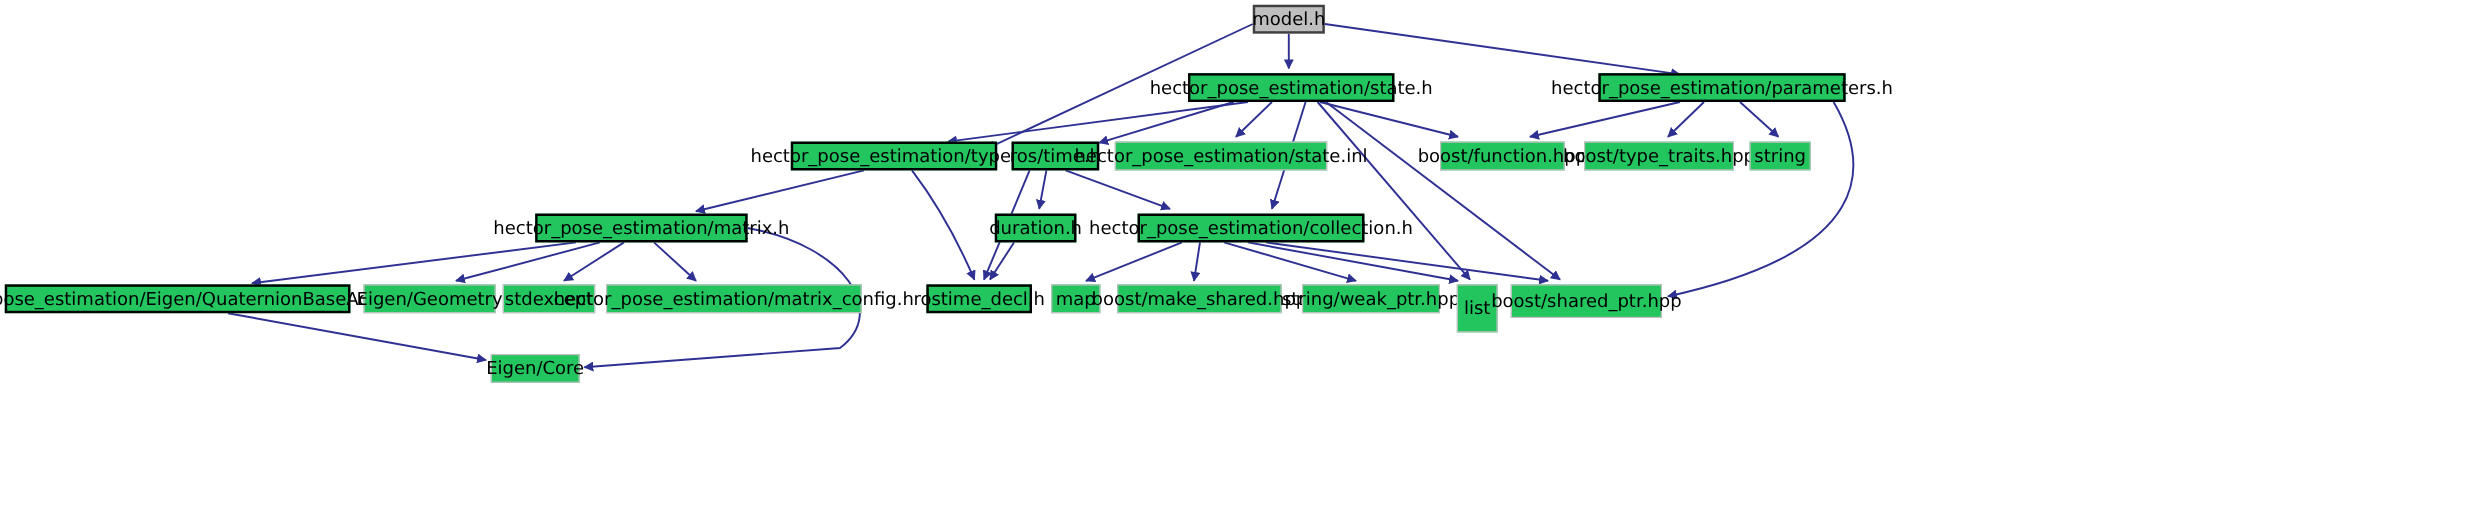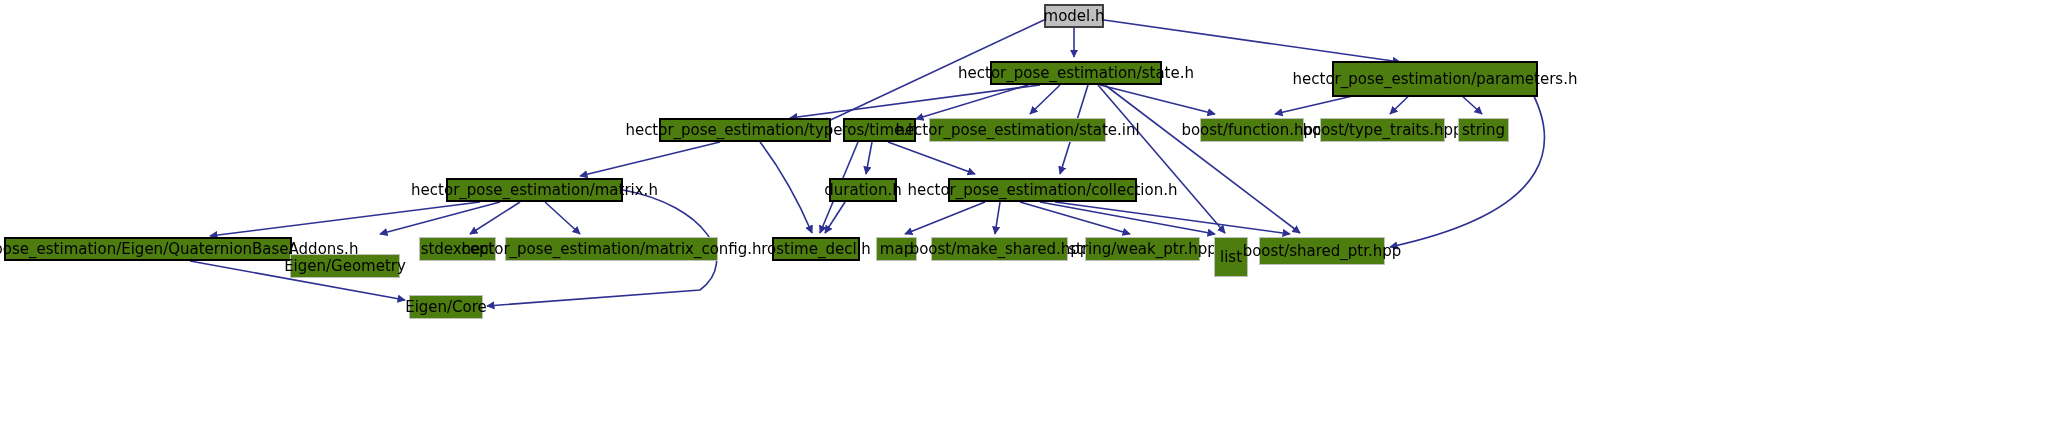--- a/index.html
+++ b/index.html
@@ -11,21 +11,21 @@
     font-family:"DejaVu Sans","Liberation Sans",sans-serif;
     overflow:hidden;
   }
   svg#edges{position:absolute;left:0;top:0;width:2072px;height:427px;}
   .node{
     position:absolute;
     box-sizing:border-box;
     display:flex;
     align-items:center;
     justify-content:center;
-    background:#4d7c0f;
+    background:#22c55e;
     border:1px solid #c0c0c0;
     color:#000000;
     font-size:15px;
     line-height:1;
     white-space:nowrap;
     letter-spacing:0px;
   }
   .node.strong{ border:2px solid #000000; }
   .node.root{ background:#bfbfbf; border:2px solid #404040; }
   .node .lbl{ pointer-events:none; }
@@ -74,21 +74,21 @@
         <path d="M1055,202 L1290,234" marker-end="url(#arrow)"></path>
       </g>
   </svg>
   <div id="node-layer">
       <div class="node root" style="left: 1044px; top: 4px; width: 60px; height: 24px;">
         <span class="lbl">model.h</span>
       </div>
       <div class="node strong" style="left: 990px; top: 61px; width: 172px; height: 24px;">
         <span class="lbl">hector_pose_estimation/state.h</span>
       </div>
-      <div class="node strong" style="left: 1332px; top: 61px; width: 206px; height: 36px;">
+      <div class="node strong" style="left: 1332px; top: 61px; width: 206px; height: 24px;">
         <span class="lbl">hector_pose_estimation/parameters.h</span>
       </div>
       <div class="node strong" style="left: 659px; top: 118px; width: 172px; height: 24px;">
         <span class="lbl">hector_pose_estimation/types.h</span>
       </div>
       <div class="node strong" style="left: 843px; top: 118px; width: 73px; height: 24px;">
         <span class="lbl">ros/time.h</span>
       </div>
       <div class="node" style="left: 929px; top: 118px; width: 177px; height: 24px;">
         <span class="lbl">hector_pose_estimation/state.inl</span>
@@ -107,21 +107,21 @@
       </div>
       <div class="node strong" style="left: 829px; top: 178px; width: 68px; height: 24px;">
         <span class="lbl">duration.h</span>
       </div>
       <div class="node strong" style="left: 948px; top: 178px; width: 189px; height: 24px;">
         <span class="lbl">hector_pose_estimation/collection.h</span>
       </div>
       <div class="node strong" style="left: 4px; top: 237px; width: 288px; height: 24px;">
         <span class="lbl">hector_pose_estimation/Eigen/QuaternionBaseAddons.h</span>
       </div>
-      <div class="node" style="left: 290px; top: 237px; width: 110px; height: 24px; margin-top: 17px;">
+      <div class="node" style="left: 303px; top: 237px; width: 110px; height: 24px;">
         <span class="lbl">Eigen/Geometry</span>
       </div>
       <div class="node" style="left: 419px; top: 237px; width: 77px; height: 24px;">
         <span class="lbl">stdexcept</span>
       </div>
       <div class="node" style="left: 505px; top: 237px; width: 213px; height: 24px; justify-content: center;">
         <span class="lbl">hector_pose_estimation/matrix_config.h</span>
       </div>
       <div class="node strong" style="left: 772px; top: 237px; width: 88px; height: 24px;">
         <span class="lbl">rostime_decl.h</span>

